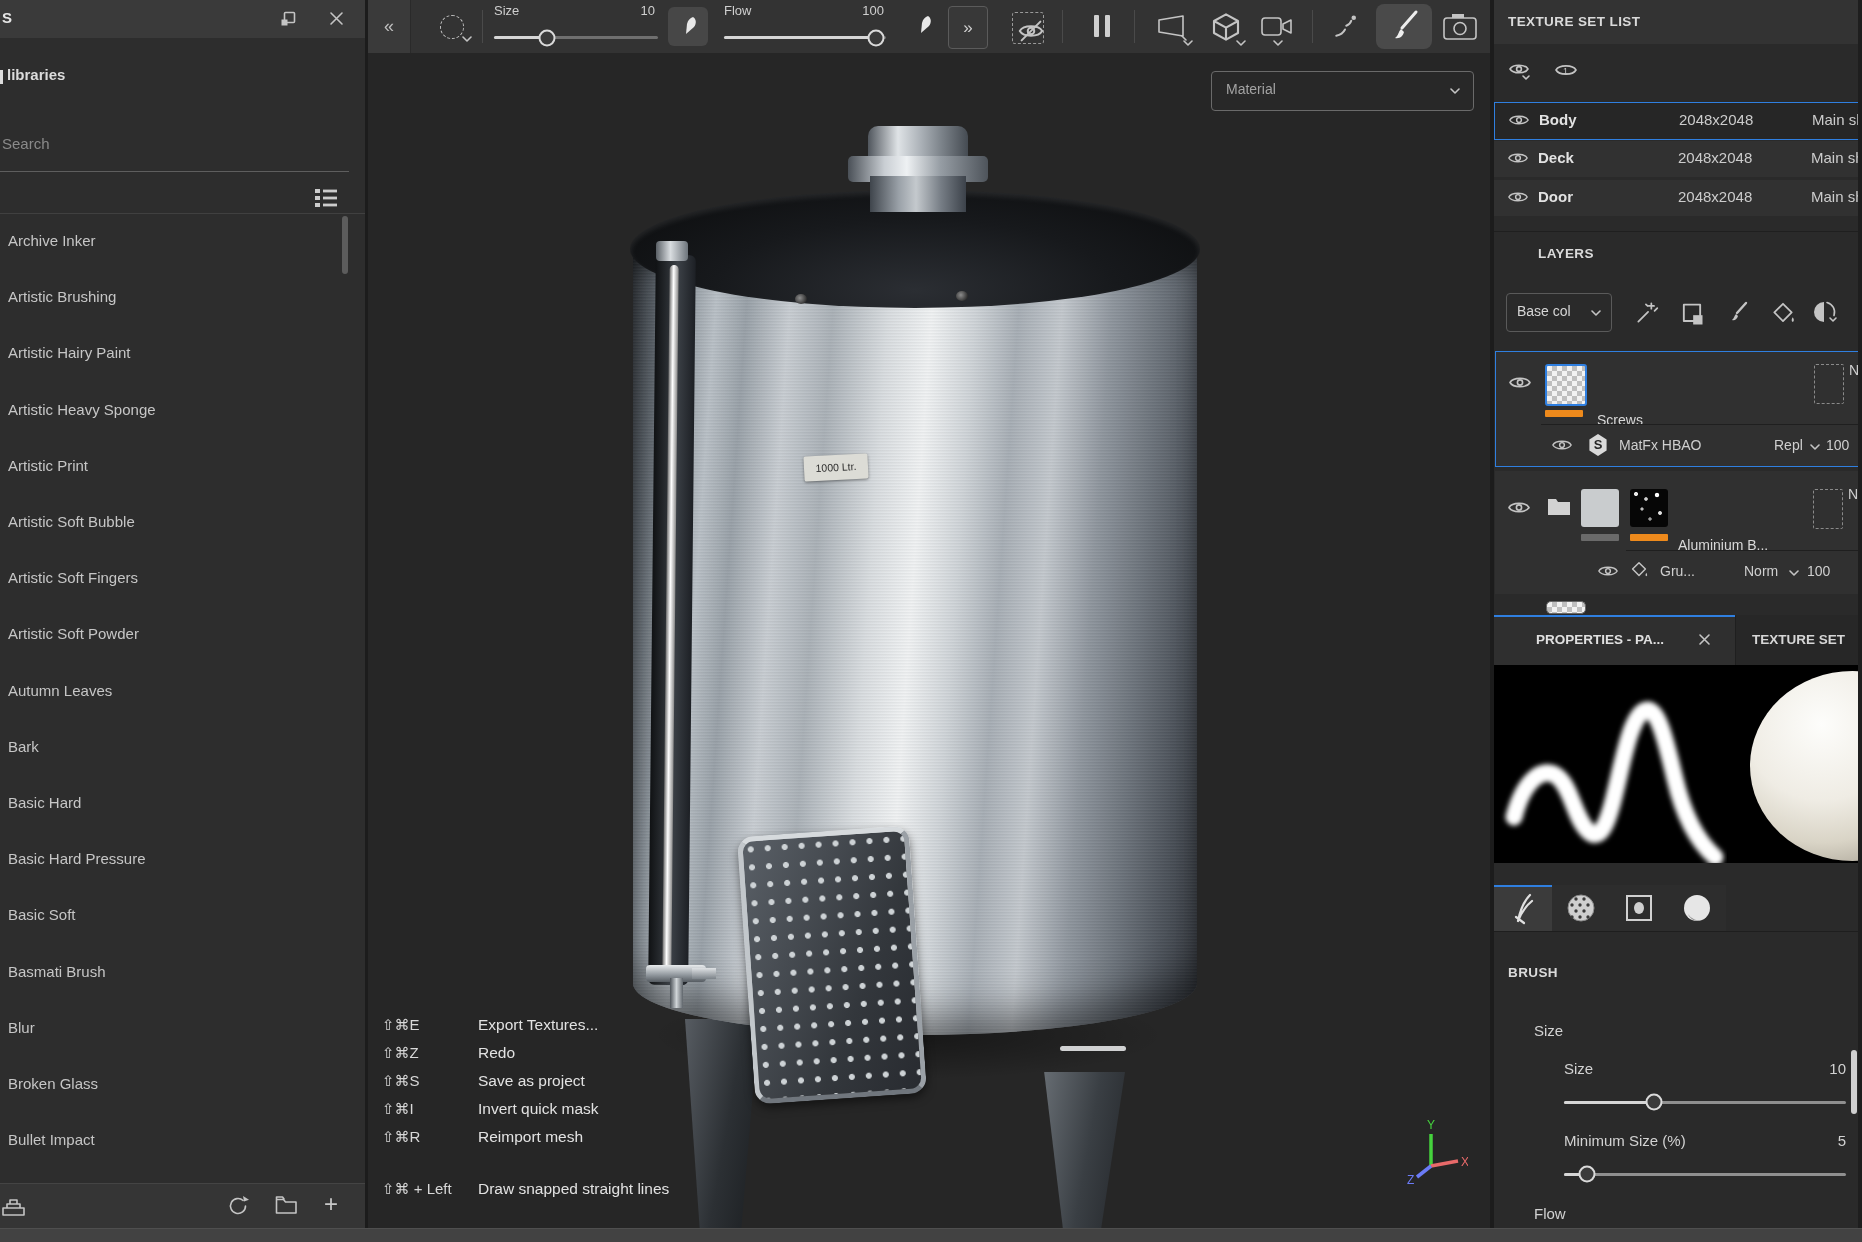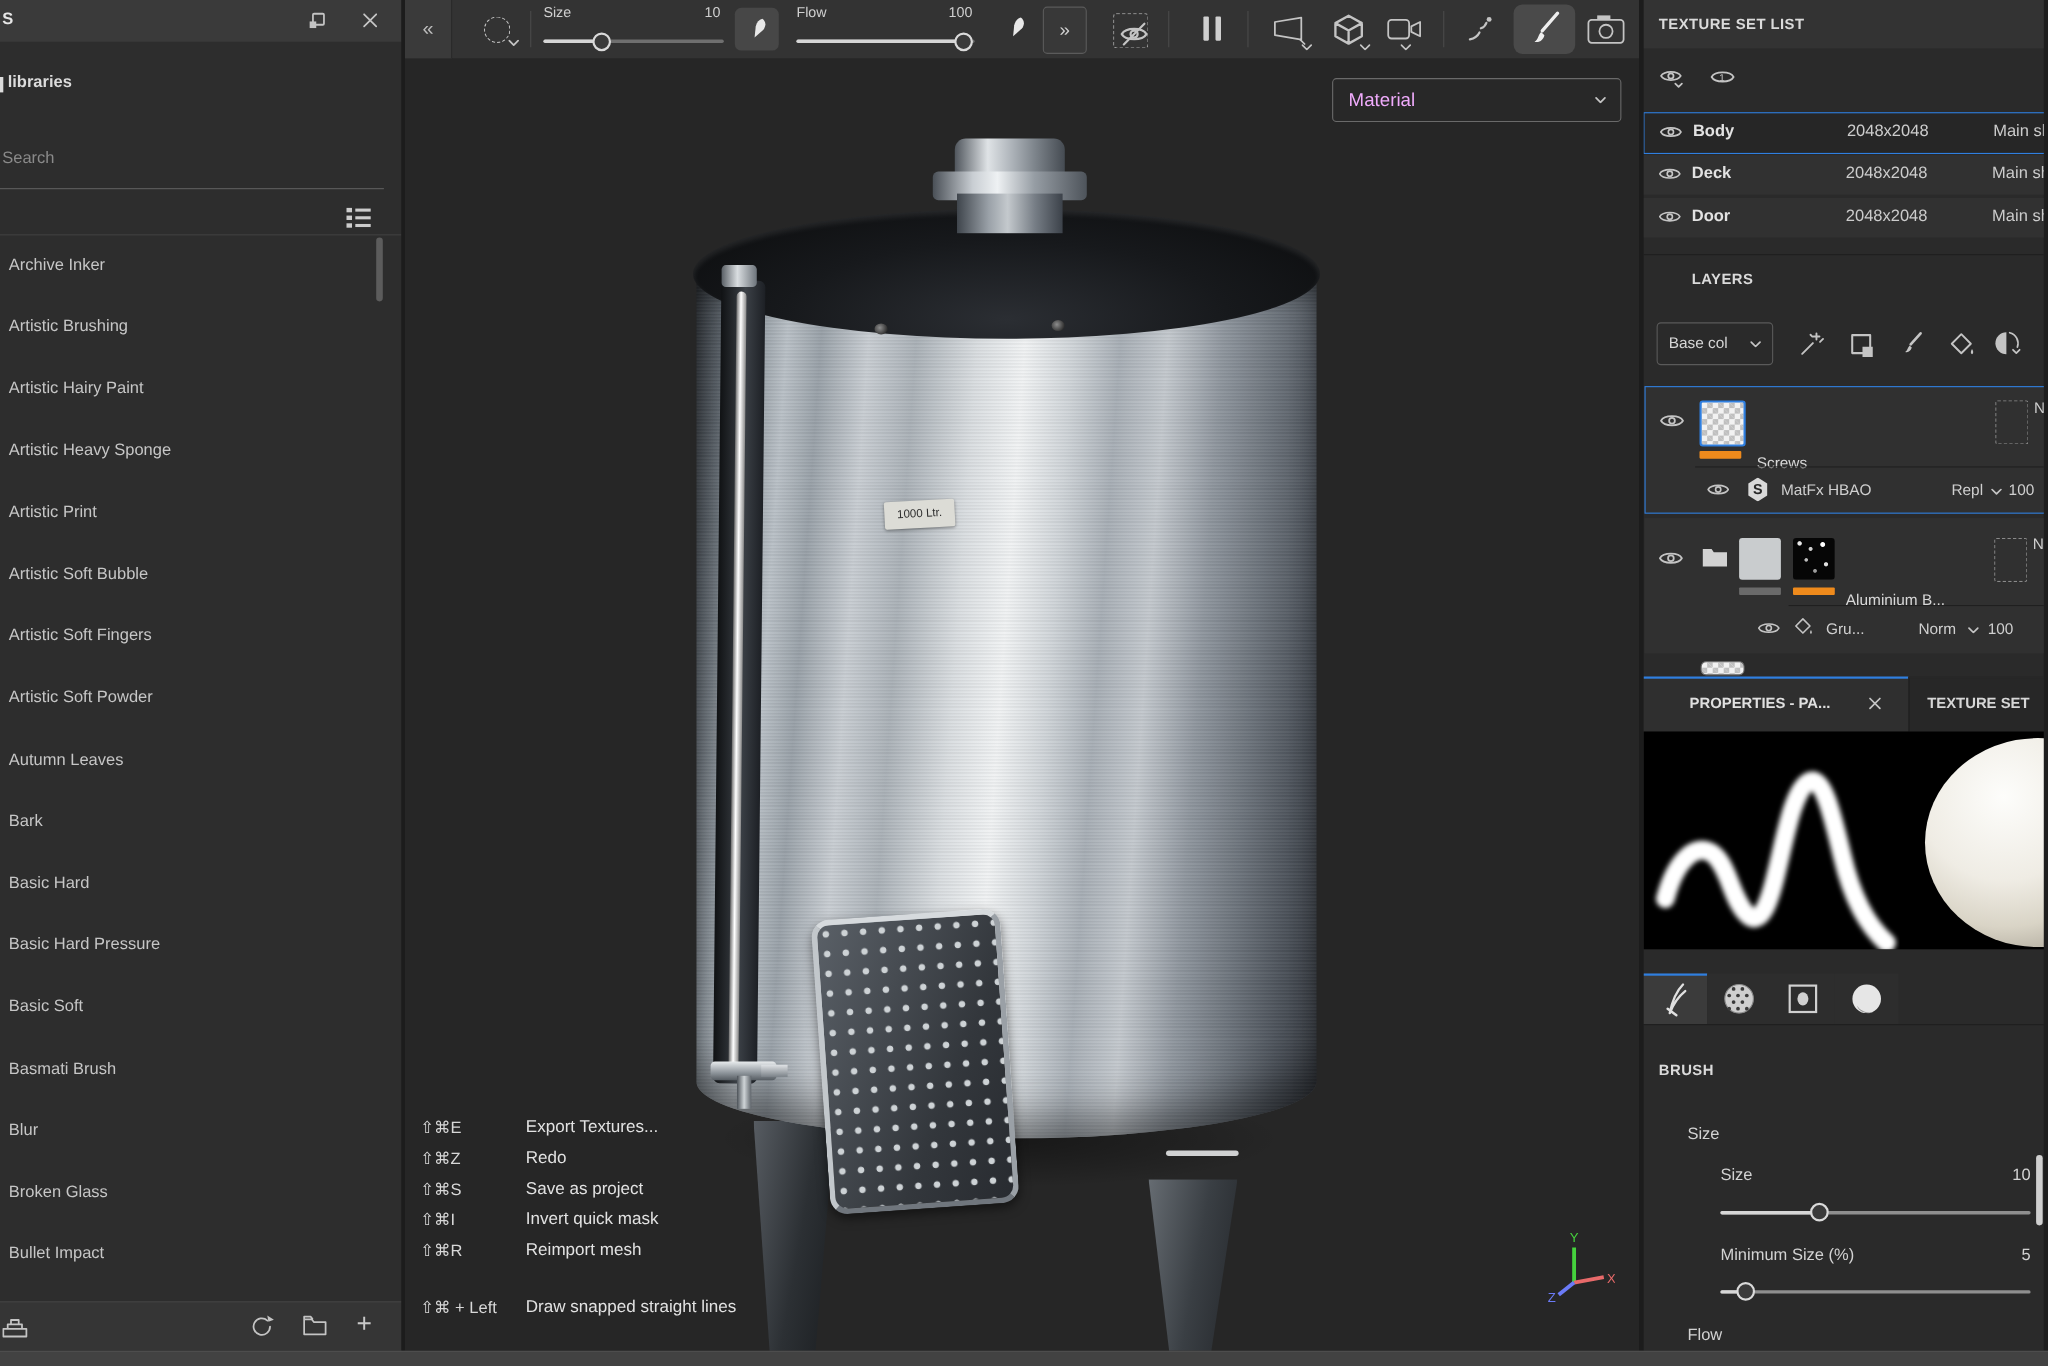--- a/index.html
+++ b/index.html
@@ -30,21 +30,21 @@
   .tb-sep{position:absolute;top:10px;width:1px;height:33px;background:#4a4a4a;}
   .tb-label{position:absolute;top:3px;font-size:13px;color:#cfcfcf;}
   .tb-value{position:absolute;top:3px;font-size:13px;color:#cfcfcf;text-align:right;}
   .slider-track{position:absolute;height:3px;background:#6f6f6f;border-radius:2px;}
   .slider-fill{position:absolute;height:3px;background:#d6d6d6;border-radius:2px;}
   .slider-handle{position:absolute;width:13px;height:13px;border:2px solid #dadada;border-radius:50%;
                  background:#3a3a3a;transform:translate(-50%,-50%);}
   .pen-btn{position:absolute;top:7px;width:40px;height:39px;background:#474747;border-radius:6px;}
   #material-dd{left:843px;top:71px;width:261px;height:38px;border:1px solid #6a6a6a;border-radius:4px;
                background:rgba(42,42,42,.55);}
-  #material-dd span.lbl{position:absolute;left:14px;top:9px;font-size:17px;color:#f0abfc;}
+  #material-dd span.lbl{position:absolute;left:14px;top:9px;font-size:14px;color:#a3a3a3;}
 
   
   #tank{left:240px;top:120px;width:600px;height:1110px;}
   .t-part{position:absolute;}
   #t-shadow{left:40px;top:870px;width:520px;height:90px;
      background:radial-gradient(ellipse at 50% 50%, rgba(0,0,0,.4), rgba(0,0,0,0) 70%);}
   #t-dome{left:22px;top:70px;width:570px;height:118px;border-radius:50%;
      background:radial-gradient(ellipse at 50% 85%, #2b2e33 0%, #17191c 50%, #0a0b0c 100%);
      box-shadow:inset 0 3px 6px rgba(255,255,255,.10);}
   #t-captop{left:260px;top:6px;width:100px;height:36px;border-radius:10px 10px 4px 4px;

